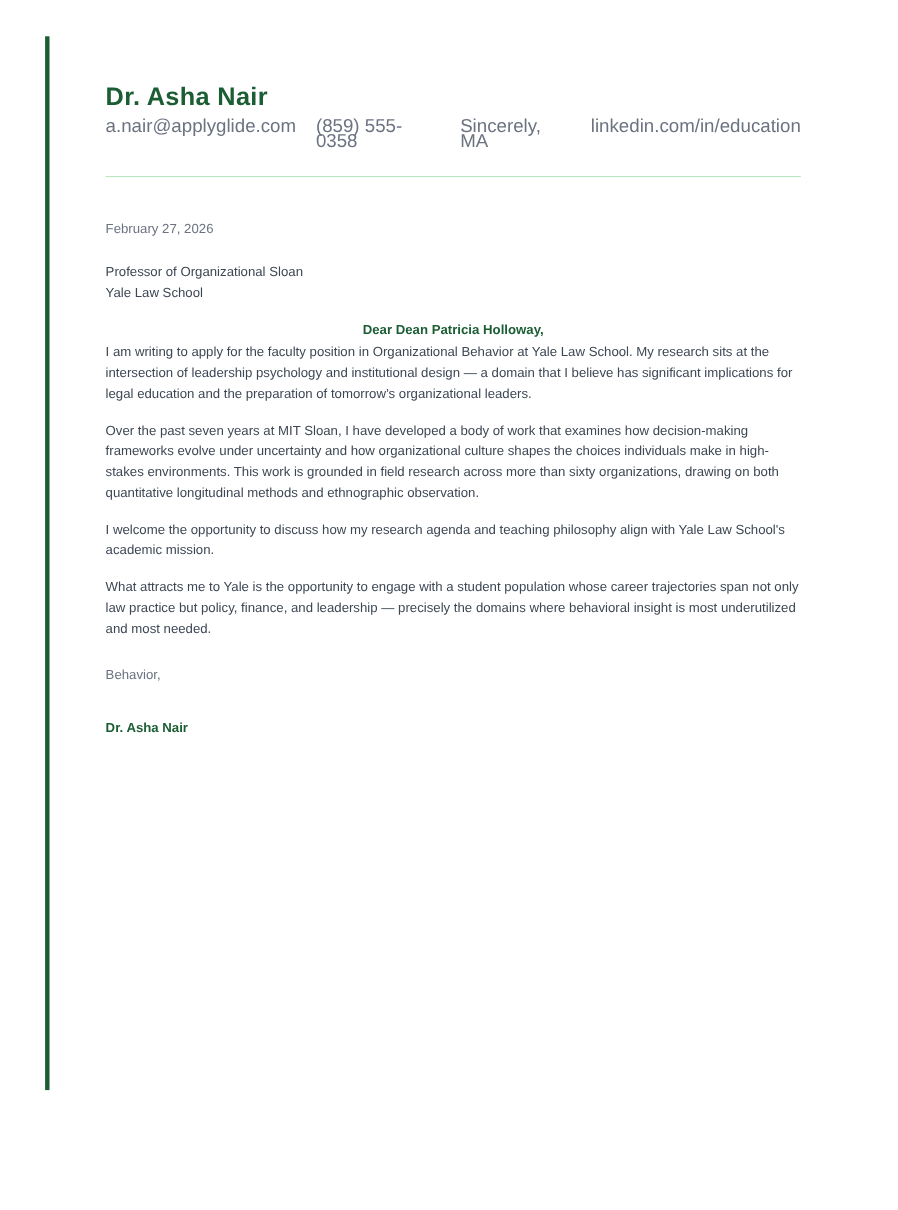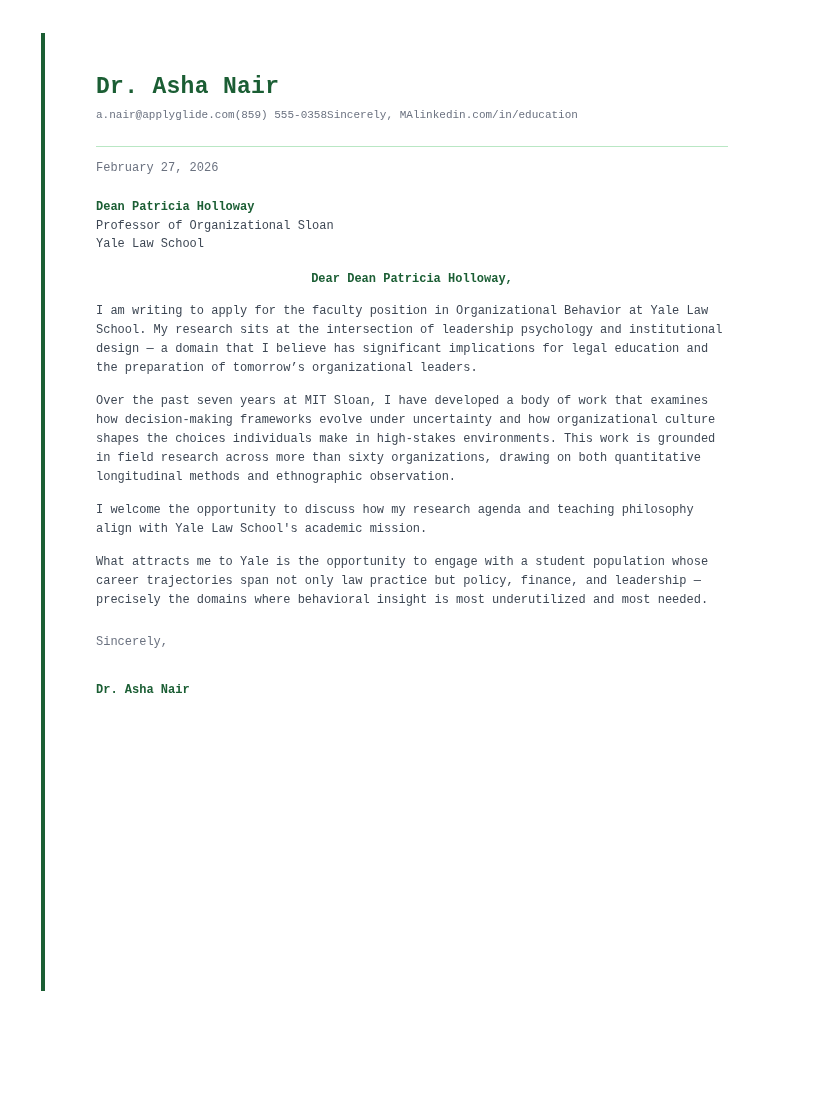--- a/index.html
+++ b/index.html
@@ -5,21 +5,21 @@
   html, body {
     margin: 0;
     padding: 0;
     background: #ffffff;
   }
   .page {
     position: relative;
     width: 816px;
     height: 1100px;
     background: #ffffff;
-    font-family: Liberation Mono, monospace;
+    font-family: Liberation Sans, sans-serif;
     overflow: hidden;
   }
   .accent-bar {
     position: absolute;
     left: 41px;
     top: 33px;
     width: 4px;
     height: 958px;
     background: #1b5e34;
   }
@@ -32,33 +32,34 @@
   .letter-name {
     margin: 0;
     font-size: 23px;
     line-height: 23px;
     font-weight: bold;
     letter-spacing: 0.3px;
     color: #1b5e34;
   }
   .contact-row {
     display: flex;
+    gap: 18px;
     margin-top: 9px;
-    font-size: 11px;
+    font-size: 17px;
     line-height: 14px;
     color: #6b7280;
   }
   .divider {
     margin-top: 24px;
     border: none;
     border-top: 1px solid #b9e7c4;
     height: 0;
   }
   .date-line {
-    margin-top: 14px;
+    margin-top: 40px;
     font-size: 12px;
     line-height: 14px;
     color: #6b7280;
   }
   .recipient-block {
     margin-top: 23px;
     font-size: 12px;
     line-height: 18.5px;
     color: #3d4754;
   }
@@ -73,21 +74,21 @@
     font-weight: bold;
     color: #1b5e34;
     text-align: center;
   }
   .body-paragraph {
     margin: 14px 0 0 0;
     font-size: 12px;
     line-height: 19px;
     color: #3d4754;
   }
-  .body-paragraph.first { margin-top: 16px; }
+  .body-paragraph.first { margin-top: 4px; }
   .closing {
     margin-top: 25px;
     font-size: 12px;
     line-height: 14px;
     color: #6b7280;
   }
   .signature {
     margin-top: 34px;
     font-size: 12px;
     line-height: 14px;
@@ -109,28 +110,27 @@
       <span>(859) 555-0358</span>
       <span>Sincerely, MA</span>
       <span>linkedin.com/in/education</span>
     </div>
 
     <hr class="divider">
 
     <div class="date-line">February 27, 2026</div>
 
     <div class="recipient-block">
-      <div class="recipient-name">Dean Patricia Holloway</div>
       <div>Professor of Organizational Sloan</div>
       <div>Yale Law School</div>
     </div>
 
     <div class="salutation">Dear Dean Patricia Holloway,</div>
 
     <p class="body-paragraph first">I am writing to apply for the faculty position in Organizational Behavior at Yale Law School. My research sits at the intersection of leadership psychology and institutional design — a domain that I believe has significant implications for legal education and the preparation of tomorrow’s organizational leaders.</p>
     <p class="body-paragraph">Over the past seven years at MIT Sloan, I have developed a body of work that examines how decision-making frameworks evolve under uncertainty and how organizational culture shapes the choices individuals make in high-stakes environments. This work is grounded in field research across more than sixty organizations, drawing on both quantitative longitudinal methods and ethnographic observation.</p>
     <p class="body-paragraph">I welcome the opportunity to discuss how my research agenda and teaching philosophy align with Yale Law School's academic mission.</p>
     <p class="body-paragraph">What attracts me to Yale is the opportunity to engage with a student population whose career trajectories span not only law practice but policy, finance, and leadership — precisely the domains where behavioral insight is most underutilized and most needed.</p>
 
-    <div class="closing">Sincerely,</div>
+    <div class="closing">Behavior,</div>
     <div class="signature">Dr. Asha Nair</div>
   </div>
 </div>
 
 </body></html>

